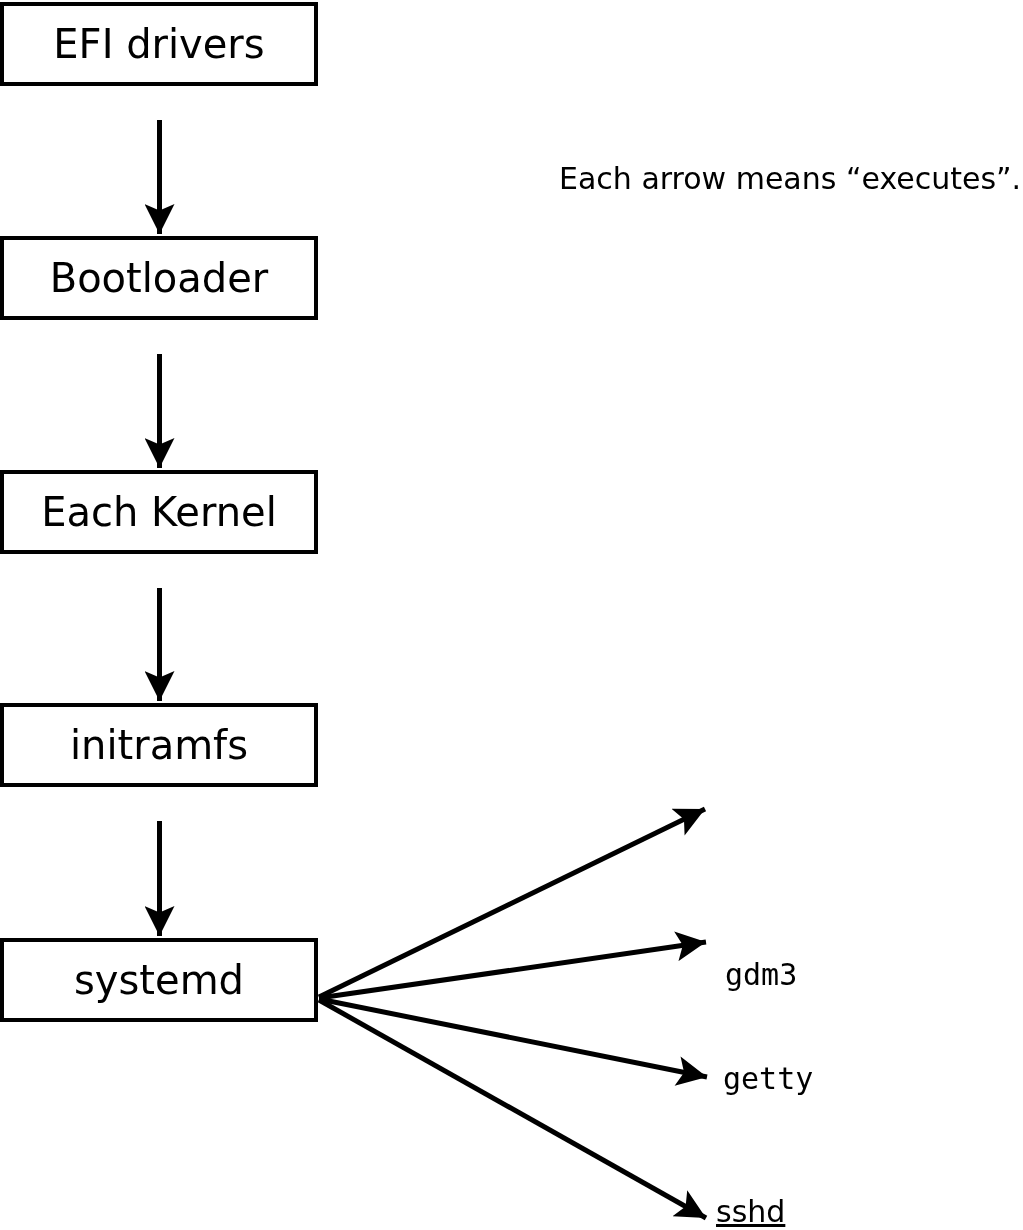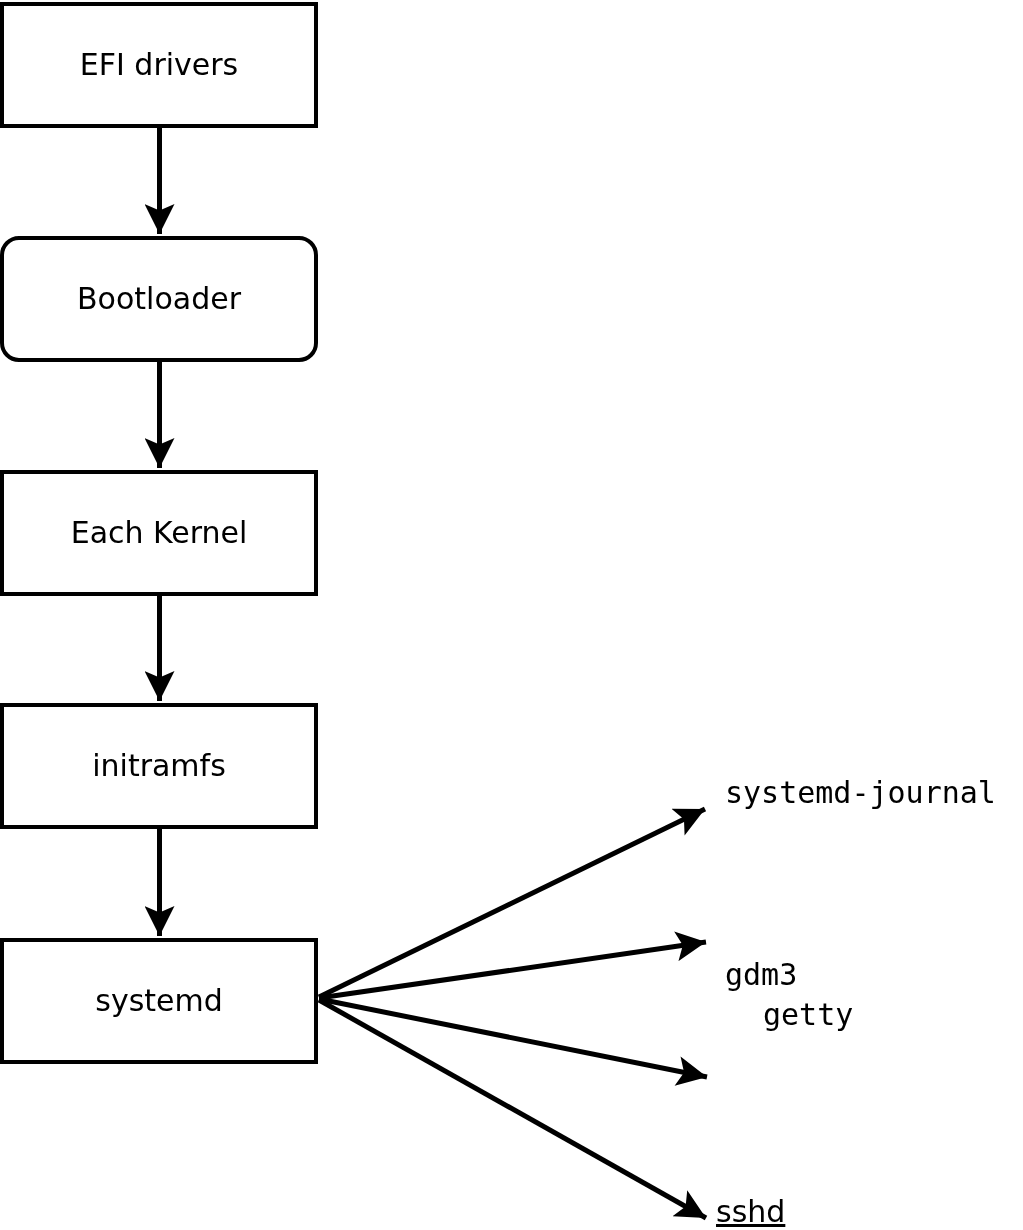--- a/index.html
+++ b/index.html
@@ -21,32 +21,32 @@
   .arrow-layer {
     position: absolute;
     left: 0; top: 0;
     width: 1023px; height: 1230px;
     pointer-events: none;
   }
   .box {
     position: absolute;
     left: 0;
     width: 318px;
-    height: 126px;
+    height: 84px;
     background: var(--bg);
     border: 4px solid var(--line);
     display: flex;
     align-items: center;
     justify-content: center;
-    font-size: 30px;
+    font-size: 40px;
     line-height: 30px;
     white-space: nowrap;
   }
   .box-efi       { top: 2px; }
-  .box-boot      { top: 236px; border-radius: 19px; }
+  .box-boot      { top: 236px; }
   .box-kernel    { top: 470px; }
   .box-initramfs { top: 703px; }
   .box-systemd   { top: 938px; }
   .note {
     position: absolute;
     left: 559px;
     top: 164px;
     font-size: 30px;
     line-height: 30px;
     white-space: nowrap;
@@ -54,21 +54,21 @@
   .proc-label {
     position: absolute;
     font-family: "DejaVu Sans Mono", monospace;
     font-size: 30px;
     line-height: 30px;
     white-space: nowrap;
   }
   .proc-label.sans { font-family: "DejaVu Sans", sans-serif; text-decoration: underline; }
   .lbl-journal { left: 725px; top: 778px; }
   .lbl-gdm3    { left: 725px; top: 920px; margin-top: 40px; }
-  .lbl-getty   { left: 723px; top: 1000px; margin-left: 40px; }
+  .lbl-getty   { left: 723px; top: 1064px; }
   .lbl-sshd    { left: 716px; top: 1197px; }
 </style>
 </head>
 <body>
 
 <div class="canvas">
 
   <svg class="arrow-layer" viewBox="0 0 1023 1230">
     <defs>
       <marker id="ah" viewBox="0 0 10 10" refX="10" refY="5" markerWidth="34" markerHeight="30" orient="auto" markerUnits="userSpaceOnUse">
@@ -96,19 +96,19 @@
   <div class="box box-kernel">
     <span>Each Kernel</span>
   </div>
   <div class="box box-systemd">
     <span>systemd</span>
   </div>
   <div class="box box-initramfs">
     <span>initramfs</span>
   </div>
 
+  <div class="note">Each arrow means “executes”.</div>
 
-  <div class="proc-label lbl-journal">systemd-journal</div>
   <div class="proc-label lbl-gdm3">gdm3</div>
   <div class="proc-label lbl-getty">getty</div>
   <div class="proc-label sans lbl-sshd">sshd</div>
 
 </div>
 
 </body></html>

